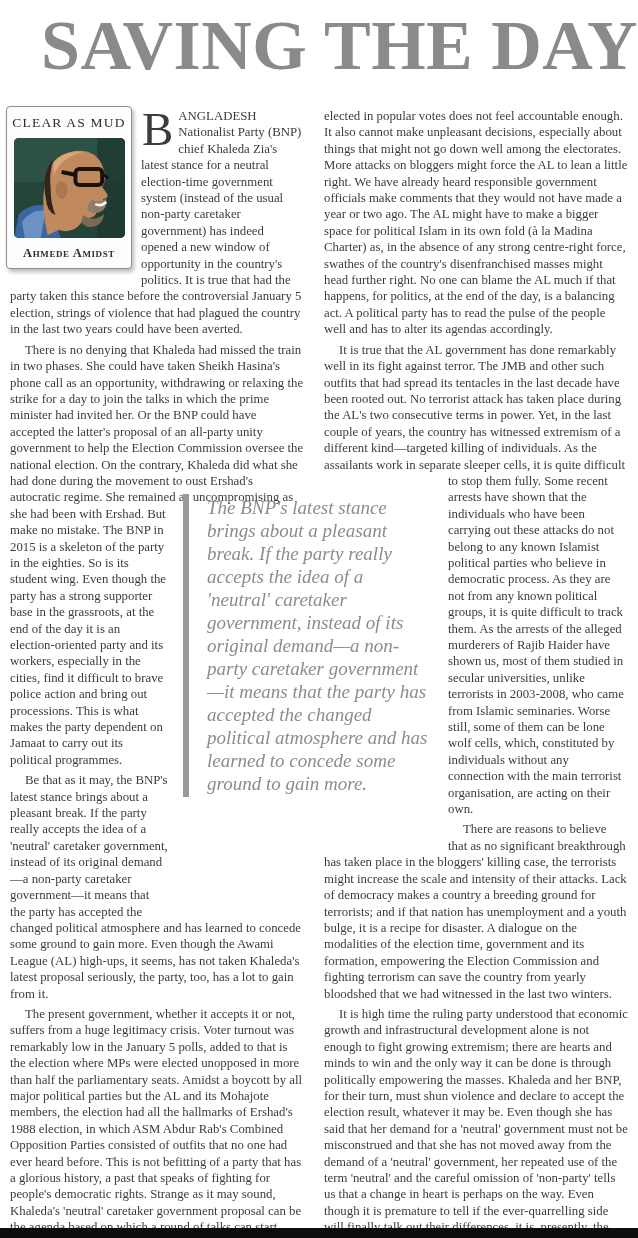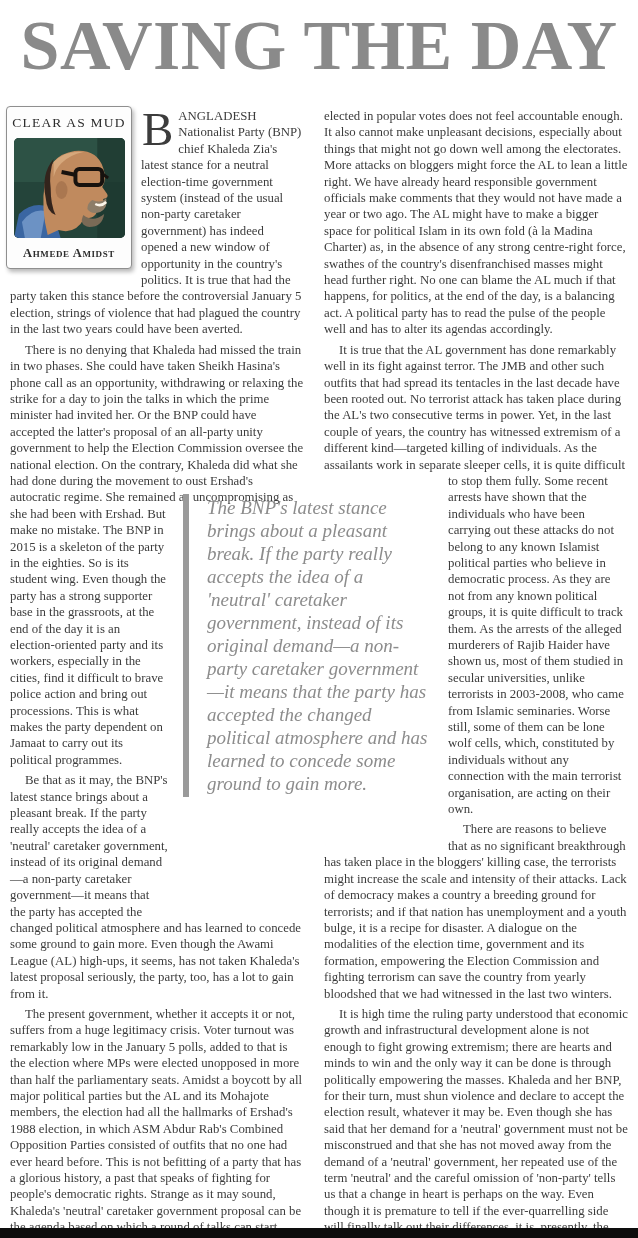--- a/index.html
+++ b/index.html
@@ -2,21 +2,21 @@
 <html style="--title-gray: #8a8a8a; --body-text: #3c3c3c; --quote-gray: #8c8c8c; --quote-bar: #9a9a9a;"><head>
 <meta charset="utf-8">
 <style>
   * { margin:0; padding:0; box-sizing:border-box; }
   html,body { background:#ffffff; }
   body { font-family:"Liberation Serif", serif; }
 
   .page { position:relative; width:638px; height:1238px; margin:0 auto;
           background:#ffffff; overflow:hidden; }
 
-  .headline { position:absolute; top:0; left:0; width:100%; text-align:center;
+  .headline { position:absolute; top:0; left:0; width:100%; text-align:right;
               font-family:"Liberation Serif", serif; font-weight:bold;
               font-size:70px; line-height:92px; letter-spacing:0.5px;
               color:var(--title-gray,#8a8a8a); white-space:nowrap; }
 
   .col { position:absolute; top:104px; font-size:12.8px; line-height:16.4px;
          color:var(--body-text,#3c3c3c); text-align:left; }
   .col-left  { left:6px;  width:302px; }
   .col-right { left:320px; width:312px; }
   .col p { margin:4px; }
   .col p.indent { text-indent:15px; }

